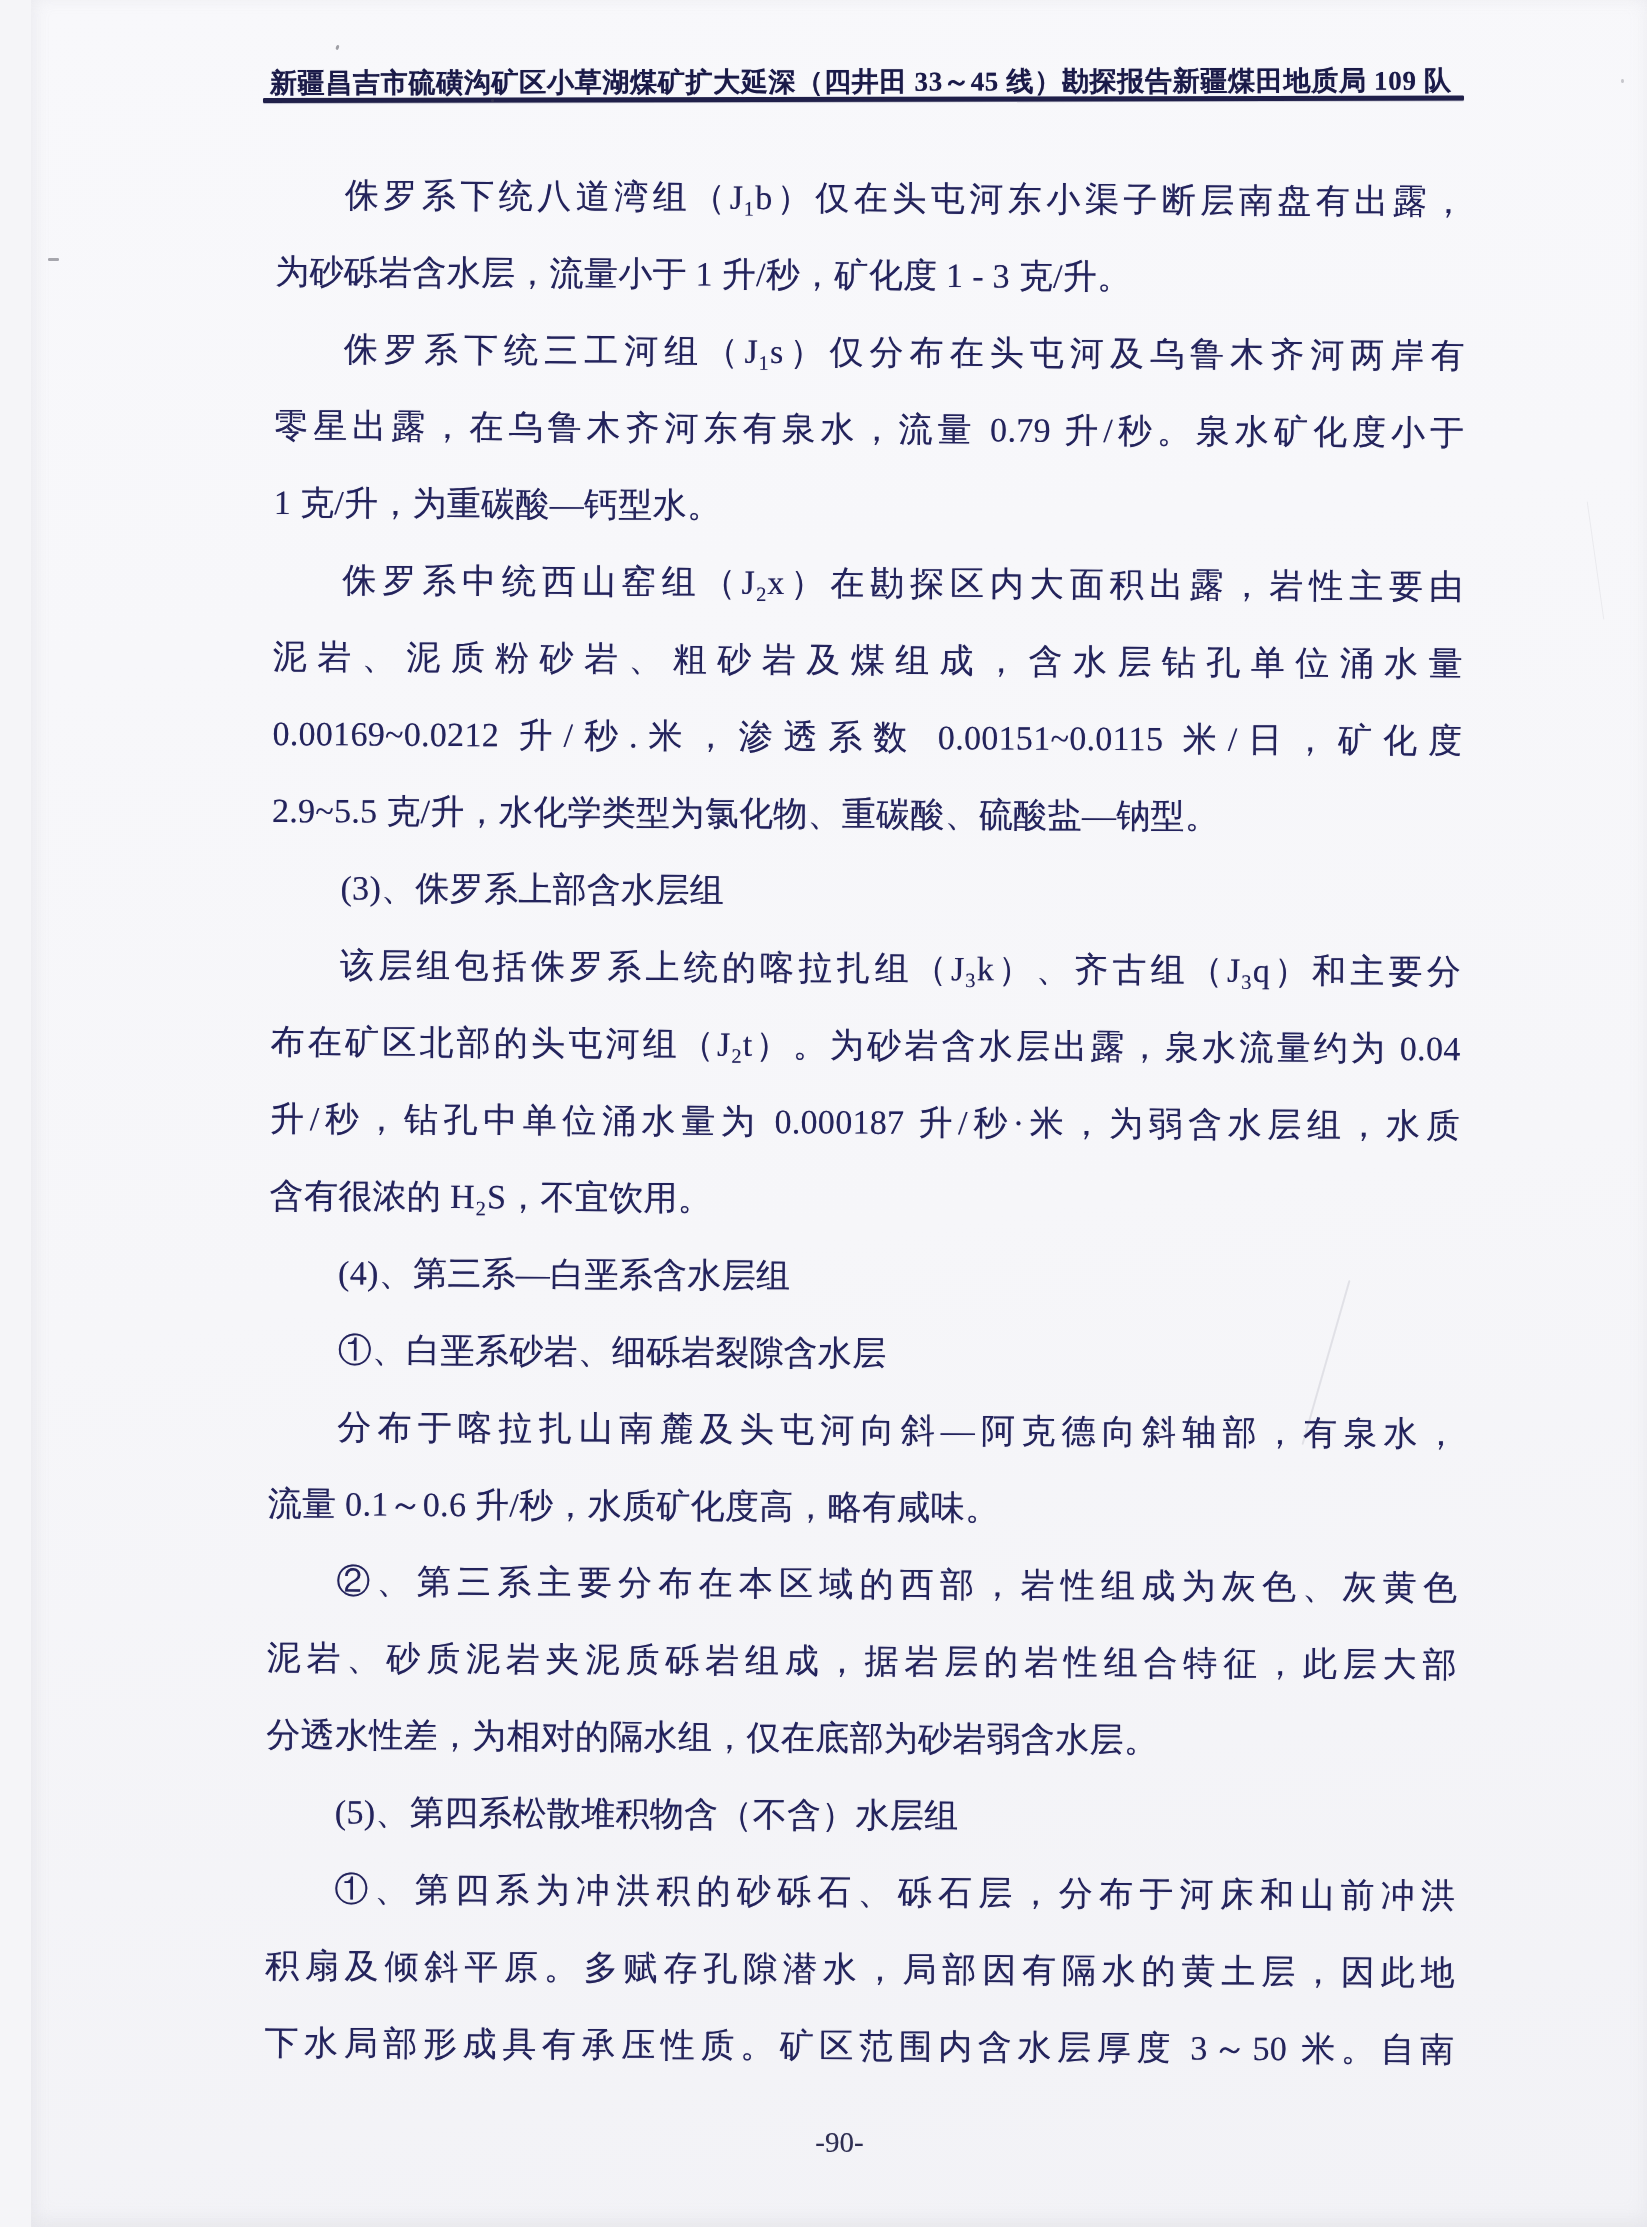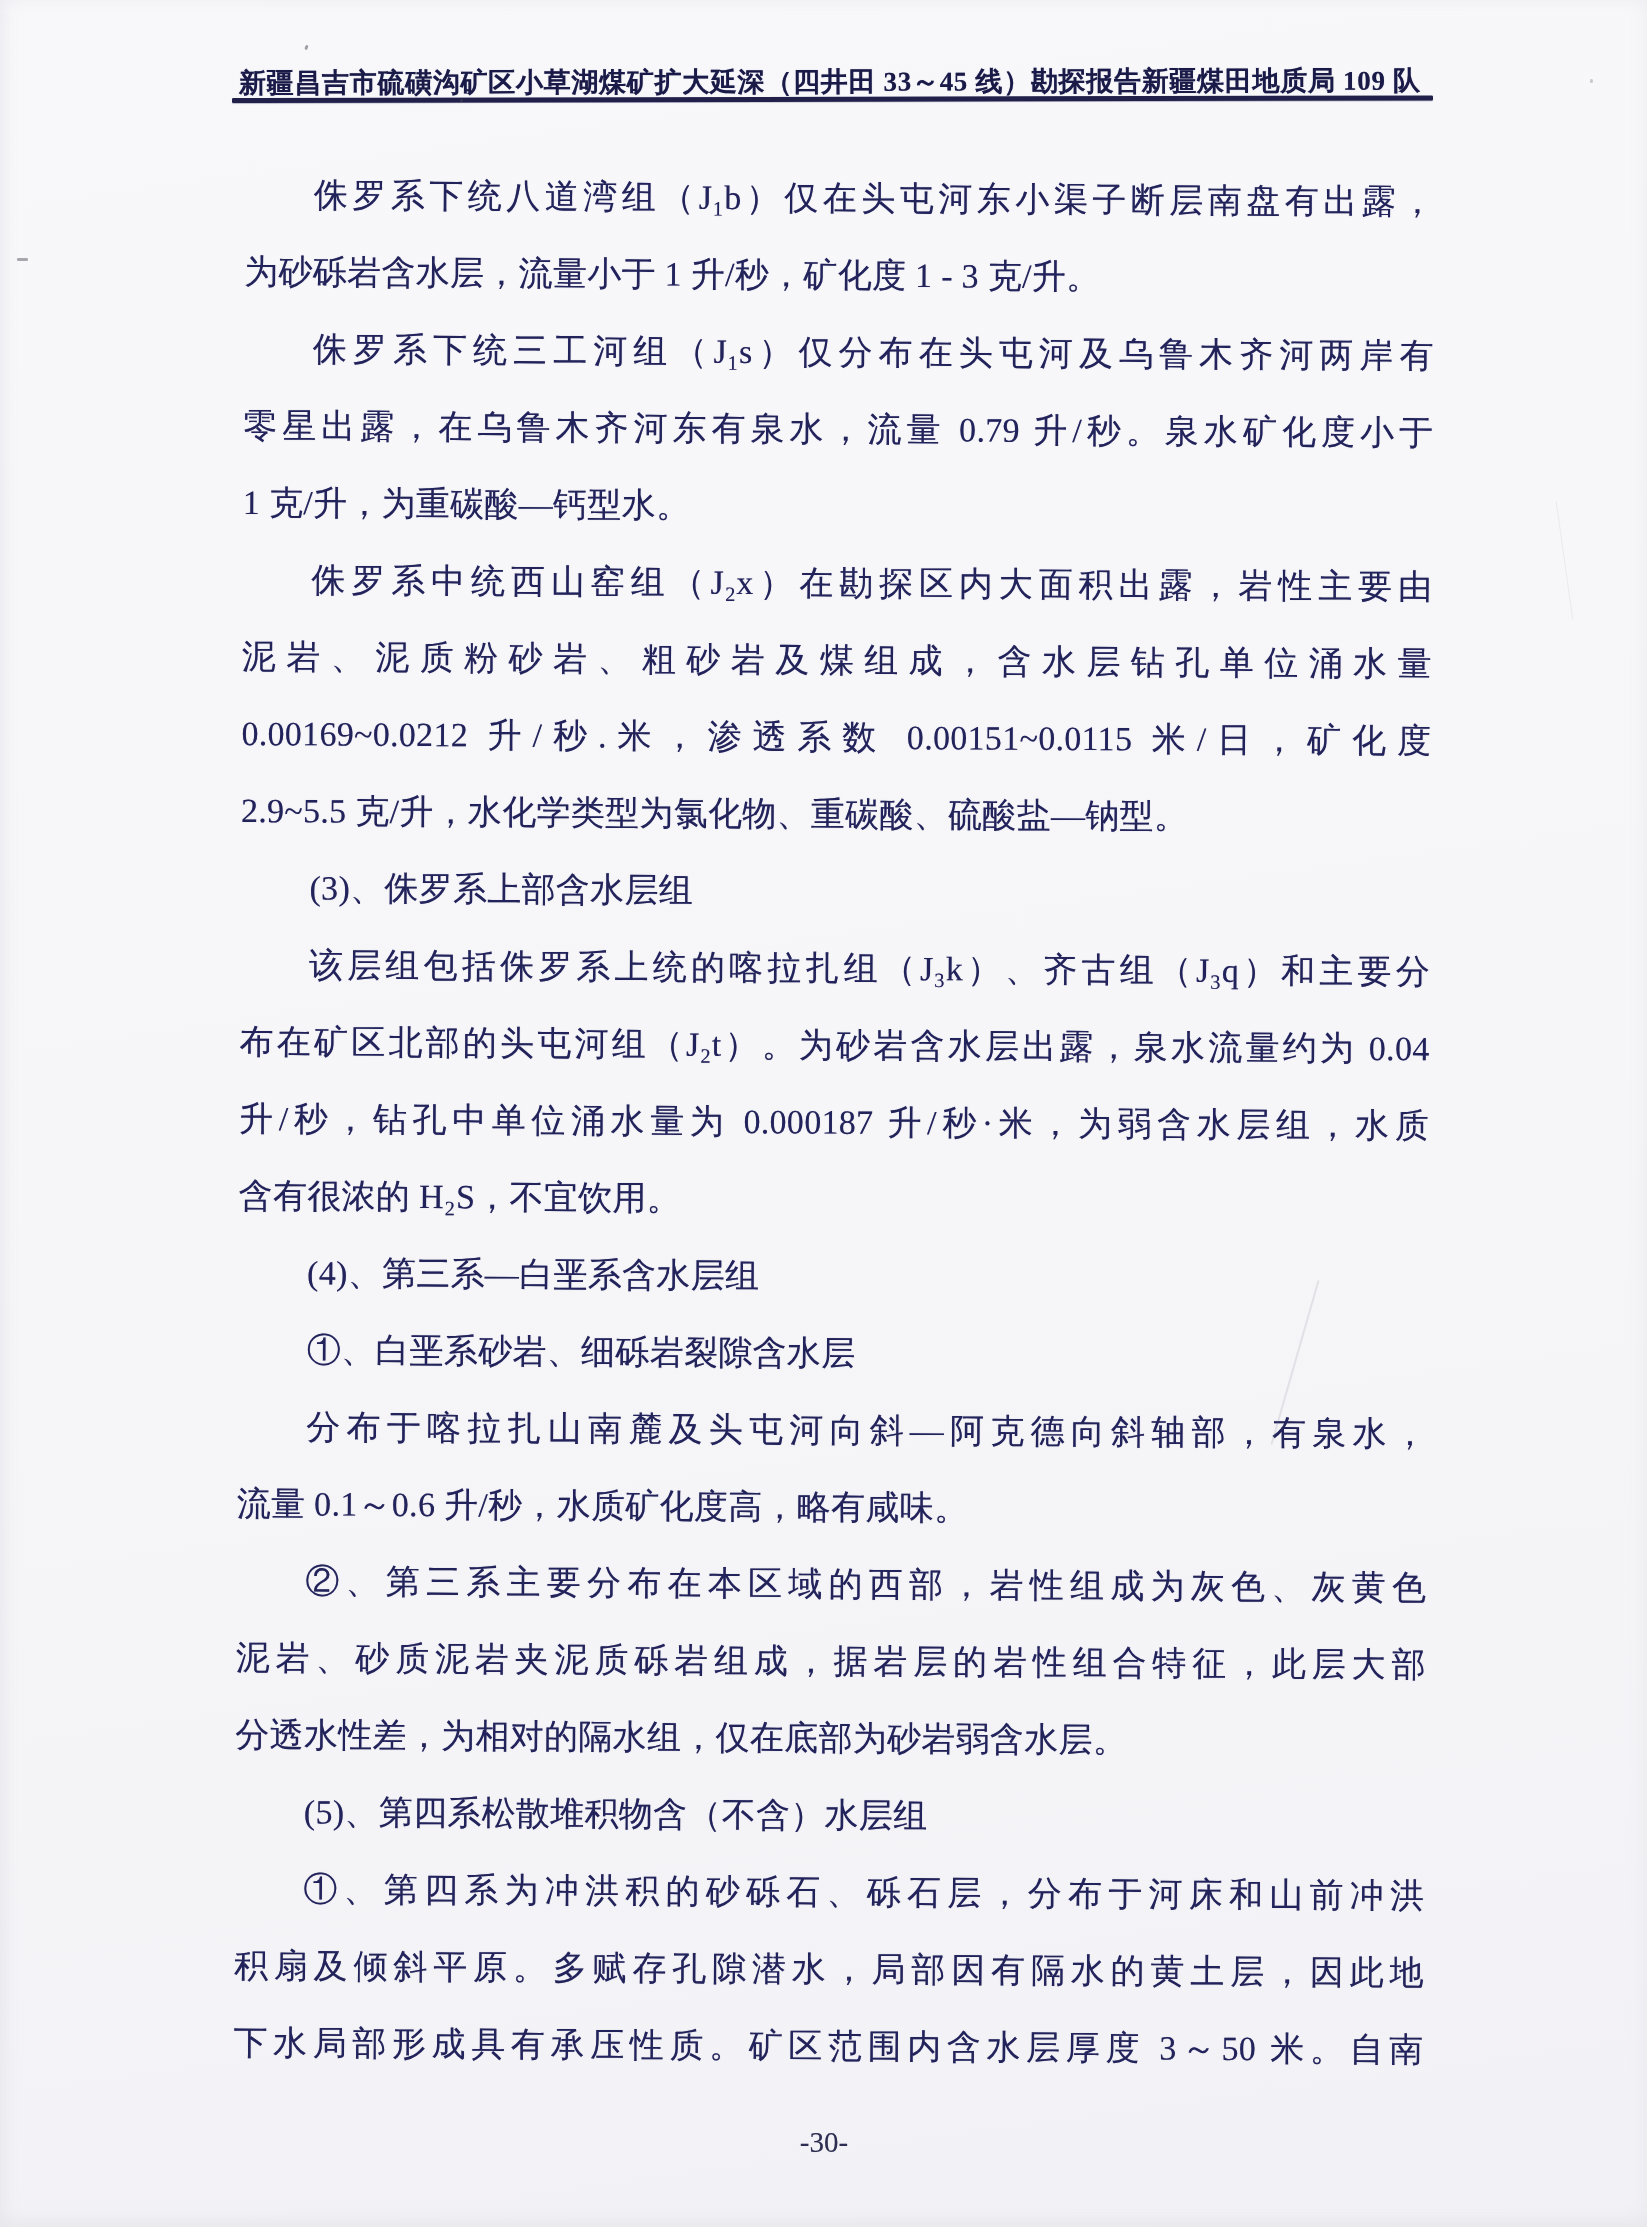--- a/index.html
+++ b/index.html
@@ -5,20 +5,21 @@
   html,body{margin:0;padding:0;}
   body{
     width:1648px;height:2227px;position:relative;overflow:hidden;
     background:#f5f5f8;
     font-family:"Liberation Serif","DejaVu Serif",serif;
   }
   .page{
     position:absolute;inset:0;
     background:linear-gradient(172deg,#f8f8fb 0%,#f6f6f9 55%,#f2f2f6 100%);
     box-shadow:inset 0 -6.6px 20px rgba(170,170,185,.12), inset 4px 0 16px rgba(200,200,210,.10);
+    margin-left:31px;
   }
   
   .hdr{
     position:absolute;left:239px;top:65px;width:1172px;
     display:flex;justify-content:space-between;align-items:baseline;
     font-weight:bold;font-size:27px;color:#1a1a48;
     letter-spacing:0.7px;
     text-shadow:0 0 0.7px rgba(26,26,72,.55);
     transform:rotate(-0.12deg);transform-origin:0 50%;
     white-space:nowrap;
@@ -94,21 +95,21 @@
     <div class="bl">流量 0.1～0.6 升/秒，水质矿化度高，略有咸味。</div>
     <div class="bl ind jst">②、第三系主要分布在本区域的西部，岩性组成为灰色、灰黄色</div>
     <div class="bl jst">泥岩、砂质泥岩夹泥质砾岩组成，据岩层的岩性组合特征，此层大部</div>
     <div class="bl">分透水性差，为相对的隔水组，仅在底部为砂岩弱含水层。</div>
     <div class="bl ind">(5)、第四系松散堆积物含（不含）水层组</div>
     <div class="bl ind jst">①、第四系为冲洪积的砂砾石、砾石层，分布于河床和山前冲洪</div>
     <div class="bl jst">积扇及倾斜平原。多赋存孔隙潜水，局部因有隔水的黄土层，因此地</div>
     <div class="bl jst">下水局部形成具有承压性质。矿区范围内含水层厚度 3～50 米。自南</div>
   </div>
 
-  <div class="pgnum">-30-</div>
+  <div class="pgnum">-90-</div>
 
   <div class="speck s1"></div>
   <div class="speck s2"></div>
   <div class="speck s3"></div>
   <div class="speck s4"></div>
   <div class="streak k1"></div>
   <div class="streak k2"></div>
 
 </div>
 

